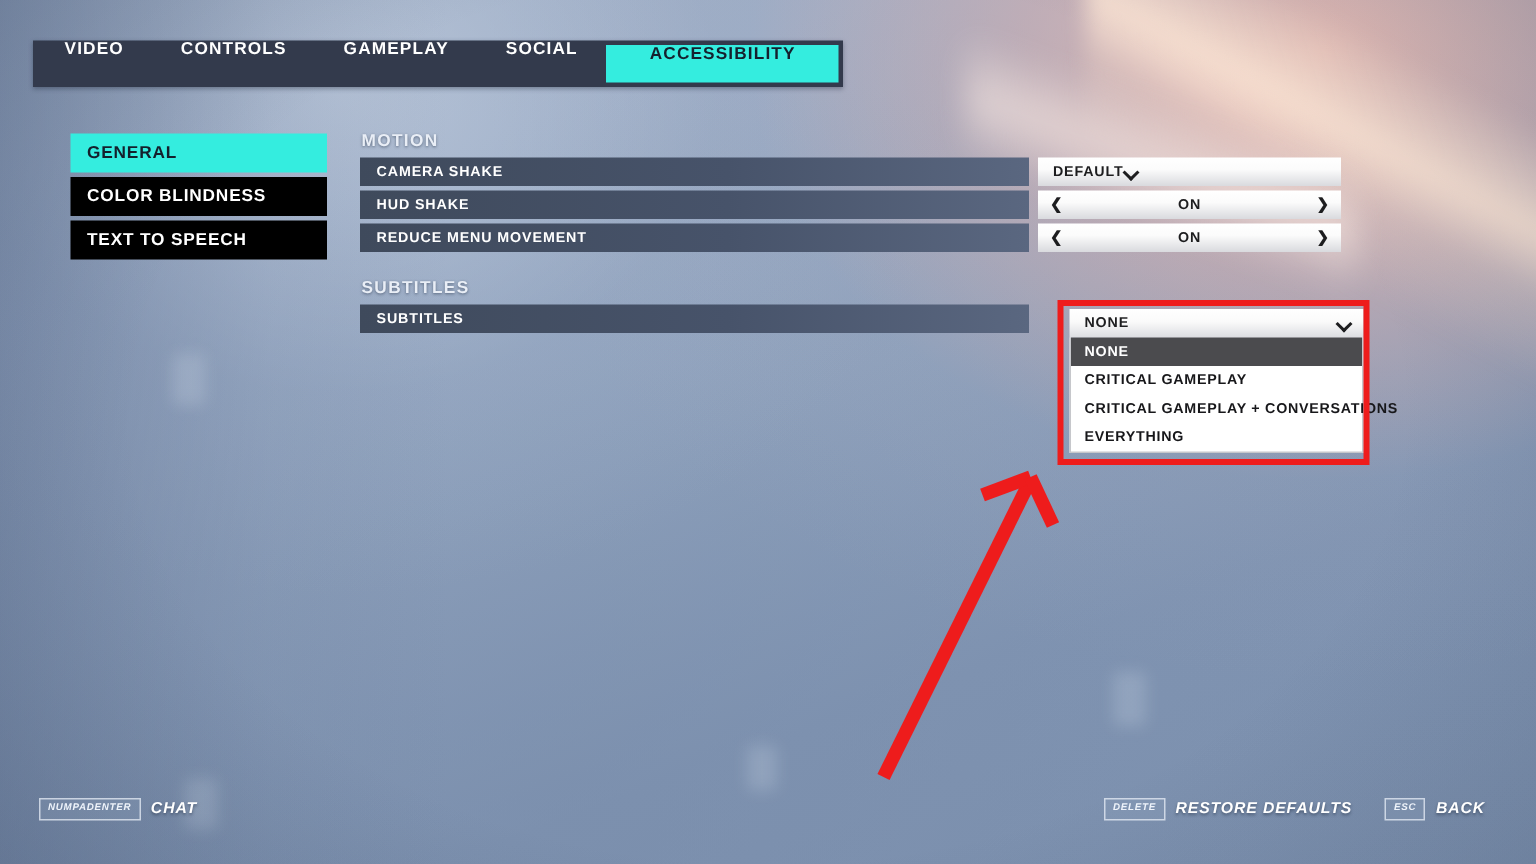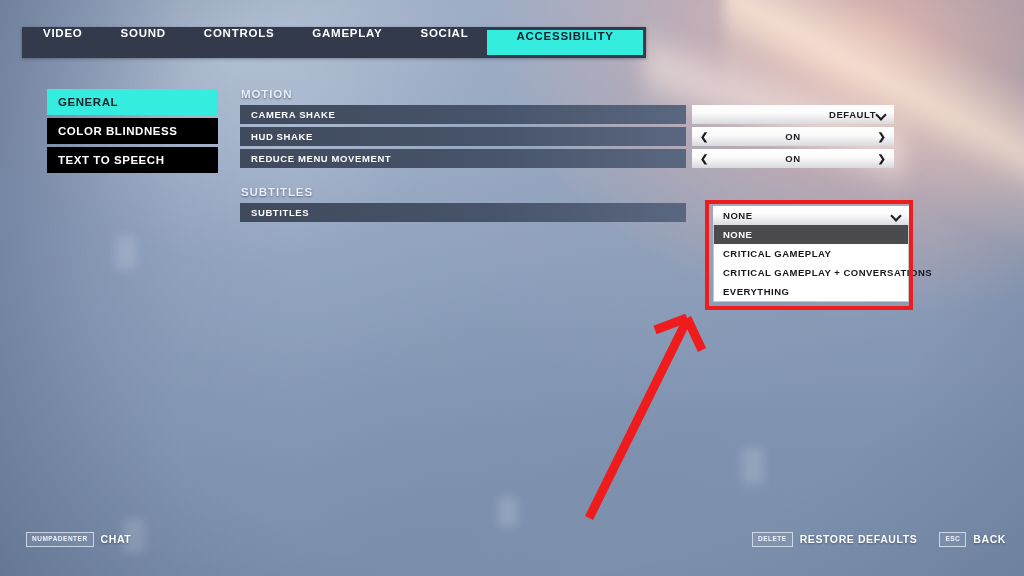--- a/index.html
+++ b/index.html
@@ -165,21 +165,21 @@
     width: 100%;
     height: 19px;
     background: linear-gradient(180deg, #ffffff 0%, #fbfbfb 42%, #d9dade 100%);
     display: flex;
     align-items: center;
     box-sizing: border-box;
     cursor: pointer;
   }
   .ctrl.select {
     padding: 0 8px 0 10px;
-    justify-content: flex-end;
+    justify-content: flex-start;
   }
   .ctrl .val {
     color: #1d1d1f;
     font-size: 9.5px;
     font-weight: bold;
     letter-spacing: 0.55px;
   }
   .chev {
     width: 10px; height: 10px;
     display: inline-block;
@@ -273,23 +273,24 @@
     position: absolute;
     left: 0; top: 0;
     width: 1024px; height: 576px;
     pointer-events: none;
     z-index: 35;
   }
 
   
   .hints {
     position: absolute;
-    left: 0; right: 0;
+    left: 0; right: 16px;
     bottom: 22px;
     height: 22px;
+    font-style: italic;
   }
   .hint-group {
     position: absolute;
     display: flex;
     align-items: center;
     gap: 8px;
   }
   .hint-group.left { left: 26px; }
   .hint-group.right { right: 18px; }
   .hint {
@@ -330,23 +331,20 @@
   <div class="blob" style="left:123px;top:519px;width:22px;height:34px;"></div>
   <div class="blob" style="left:498px;top:497px;width:20px;height:30px;"></div>
   <div class="blob" style="left:742px;top:448px;width:22px;height:36px;"></div>
   <div class="bg-vignette"></div>
 
   <div class="tabbar">
     <div class="tab">
         <span>VIDEO</span>
       </div>
     <div class="tab">
-        <span>SOUND</span>
-      </div>
-    <div class="tab">
         <span>CONTROLS</span>
       </div>
     <div class="tab">
         <span>GAMEPLAY</span>
       </div>
     <div class="tab">
         <span>SOCIAL</span>
       </div>
     <div class="tab active">
         <span>ACCESSIBILITY</span>

